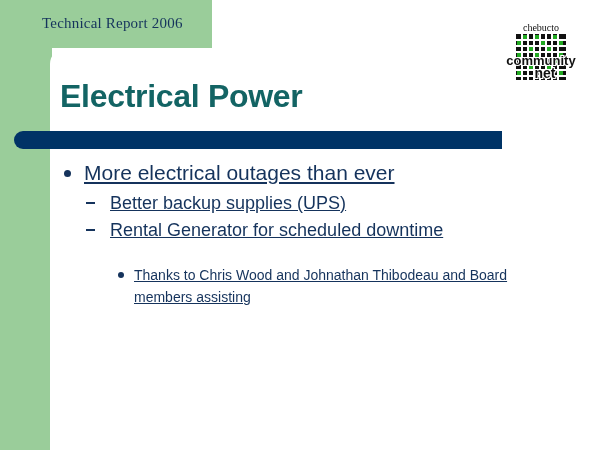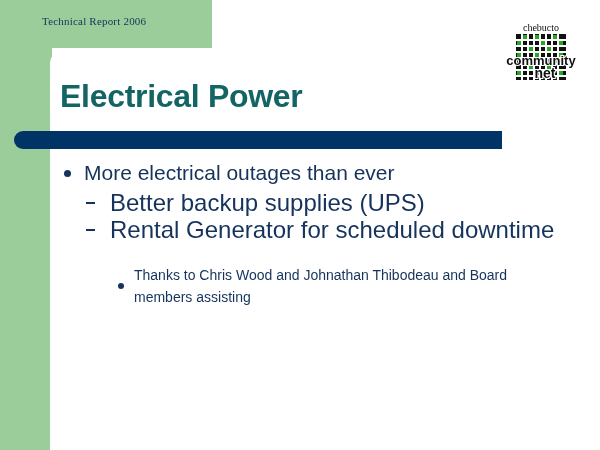--- a/index.html
+++ b/index.html
@@ -60,21 +60,21 @@
     z-index: 3;
   }
 
   
   .report-label {
     position: absolute;
     left: 42px;
     top: 15px;
     z-index: 4;
     font-family: "Liberation Serif", serif;
-    font-size: 11px;
+    font-size: 15px;
     color: #15335c;
     letter-spacing: 0.2px;
     white-space: nowrap;
   }
 
   
   .logo {
     position: absolute;
     left: 498px;
     top: 20px;
@@ -103,21 +103,22 @@
     position: absolute;
     left: 0;
     top: 158px;
     width: 600px;
     z-index: 4;
     color: #15335c;
   }
 
   .bullet-row {
     display: flex;
-    align-items: center;
+    align-items: flex-start;
+    text-decoration: underline;
   }
 
   
   .lvl1 {
     margin-left: 64px;
     margin-bottom: 2px;
   }
   .lvl1 .marker {
     width: 20px;
     flex: 0 0 20px;
@@ -151,21 +152,21 @@
     align-items: center;
     height: 26px;
   }
   .lvl2 .dash {
     width: 9px;
     height: 2px;
     background: #15335c;
     display: block;
   }
   .lvl2 .txt {
-    font-size: 24px;
+    font-size: 18px;
     line-height: 26px;
     color: #15335c;
     white-space: nowrap;
   }
 
   
   .lvl3 {
     margin-left: 118px;
     margin-top: 21px;
   }

